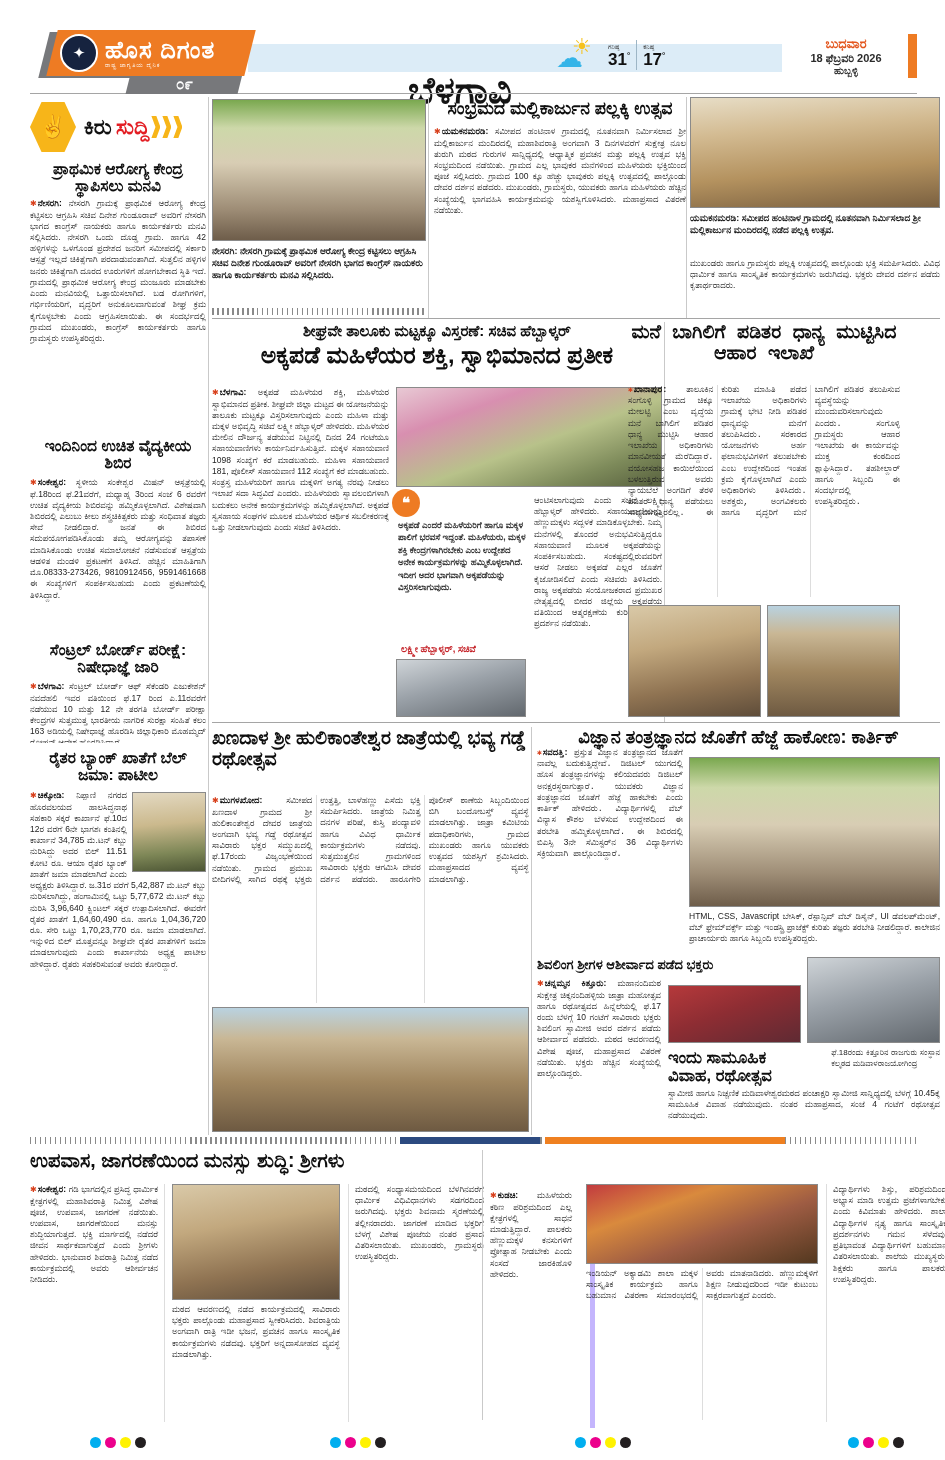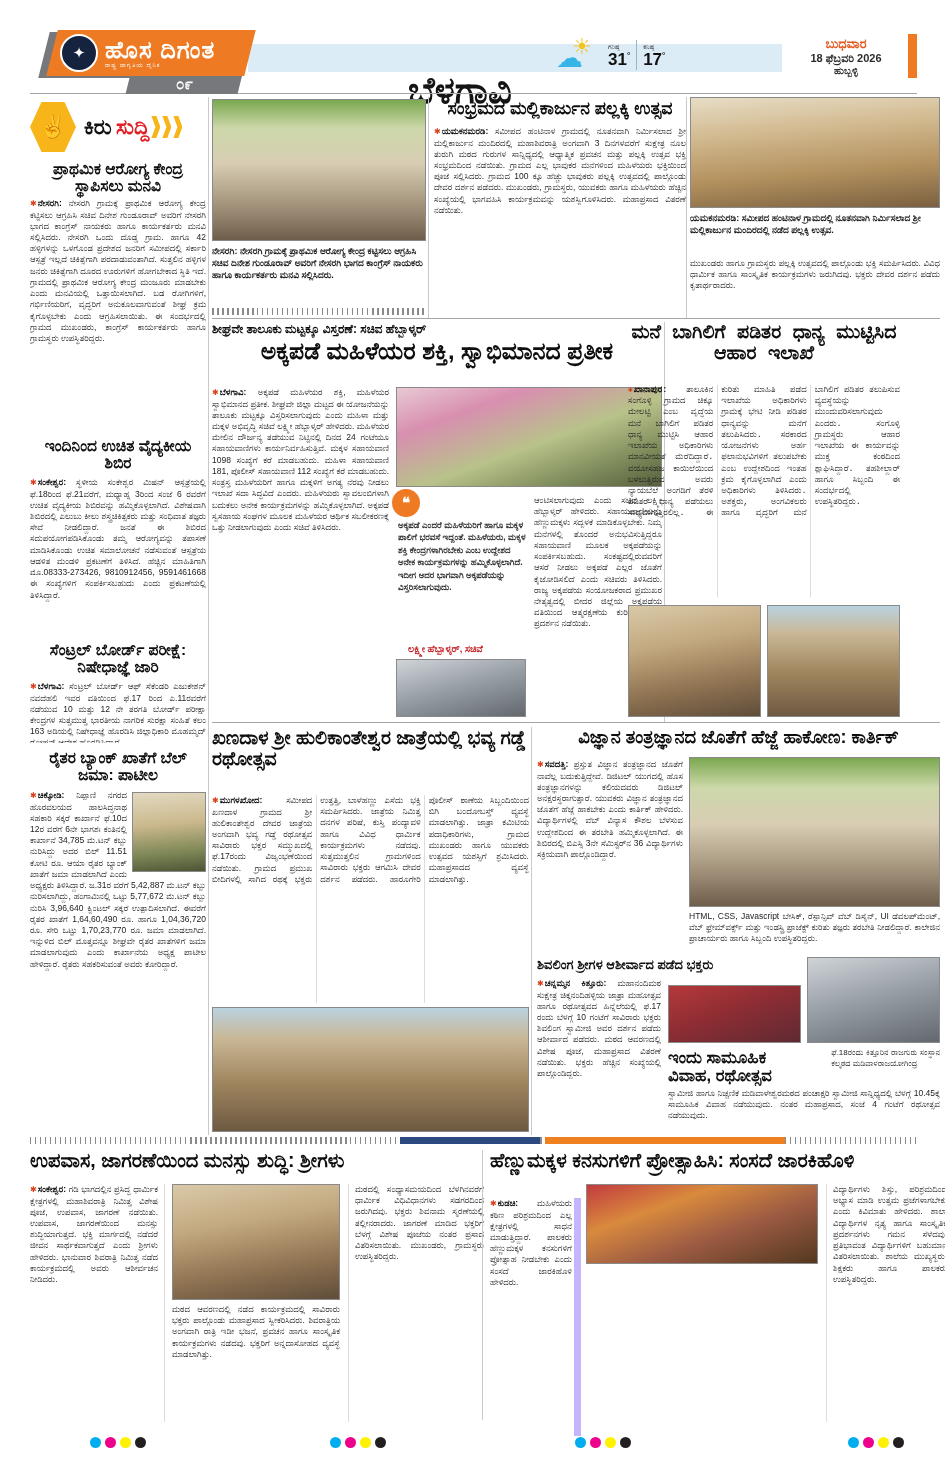--- a/index.html
+++ b/index.html
@@ -161,34 +161,34 @@
   </div>
   <div class="abs vrule" style="left:686px;top:97px;height:221px;"></div>
 
   <div class="ph ph-street" style="left:690px;top:97px;width:250px;height:111px;"></div>
   <div class="abs caption" style="left:690px;top:212px;width:250px;height:44px;">ಯಮಕನಮರಡಿ: ಸಮೀಪದ ಹಂಟಿನಾಳ ಗ್ರಾಮದಲ್ಲಿ ನೂತನವಾಗಿ ನಿರ್ಮಿಸಲಾದ ಶ್ರೀ ಮಲ್ಲಿಕಾರ್ಜುನ ಮಂದಿರದಲ್ಲಿ ನಡೆದ ಪಲ್ಲಕ್ಕಿ ಉತ್ಸವ.</div>
   <div class="abs body" style="left:690px;top:258px;width:250px;height:56px;">ಮುಖಂಡರು ಹಾಗೂ ಗ್ರಾಮಸ್ಥರು ಪಲ್ಲಕ್ಕಿ ಉತ್ಸವದಲ್ಲಿ ಪಾಲ್ಗೊಂಡು ಭಕ್ತಿ ಸಮರ್ಪಿಸಿದರು. ವಿವಿಧ ಧಾರ್ಮಿಕ ಹಾಗೂ ಸಾಂಸ್ಕೃತಿಕ ಕಾರ್ಯಕ್ರಮಗಳು ಜರುಗಿದವು. ಭಕ್ತರು ದೇವರ ದರ್ಶನ ಪಡೆದು ಕೃತಾರ್ಥರಾದರು.</div>
 
   <div class="abs hrule" style="left:212px;top:318px;width:728px;"></div>
 
   <div class="abs" style="left:212px;top:323px;width:450px;height:398px;">
-    <div class="headline" style="font-size:12px;text-align:left;">ಶೀಘ್ರವೇ ತಾಲೂಕು ಮಟ್ಟಕ್ಕೂ ವಿಸ್ತರಣೆ: ಸಚಿವ ಹೆಬ್ಬಾಳ್ಕರ್</div>
+    <div class="headline" style="font-size:15px;text-align:center;">ಶೀಘ್ರವೇ ತಾಲೂಕು ಮಟ್ಟಕ್ಕೂ ವಿಸ್ತರಣೆ: ಸಚಿವ ಹೆಬ್ಬಾಳ್ಕರ್</div>
     <div class="headline" style="font-size:23.5px;text-align:center;margin-top:2px;">ಅಕ್ಕಪಡೆ ಮಹಿಳೆಯರ ಶಕ್ತಿ, ಸ್ವಾಭಿಮಾನದ ಪ್ರತೀಕ</div>
     <div class="abs body" style="left:0;top:64px;width:177px;height:330px;">
       <span class="bul">✱</span><b class="dl">ಬೆಳಗಾವಿ:</b>
       <span>ಅಕ್ಕಪಡೆ ಮಹಿಳೆಯರ ಶಕ್ತಿ, ಮಹಿಳೆಯರ ಸ್ವಾಭಿಮಾನದ ಪ್ರತೀಕ. ಶೀಘ್ರವೇ ಜಿಲ್ಲಾ ಮಟ್ಟದ ಈ ಯೋಜನೆಯನ್ನು ತಾಲೂಕು ಮಟ್ಟಕ್ಕೂ ವಿಸ್ತರಿಸಲಾಗುವುದು ಎಂದು ಮಹಿಳಾ ಮತ್ತು ಮಕ್ಕಳ ಅಭಿವೃದ್ಧಿ ಸಚಿವೆ ಲಕ್ಷ್ಮೀ ಹೆಬ್ಬಾಳ್ಕರ್ ಹೇಳಿದರು. ಮಹಿಳೆಯರ ಮೇಲಿನ ದೌರ್ಜನ್ಯ ತಡೆಯುವ ನಿಟ್ಟಿನಲ್ಲಿ ದಿನದ 24 ಗಂಟೆಯೂ ಸಹಾಯವಾಣಿಗಳು ಕಾರ್ಯನಿರ್ವಹಿಸುತ್ತಿವೆ. ಮಕ್ಕಳ ಸಹಾಯವಾಣಿ 1098 ಸಂಖ್ಯೆಗೆ ಕರೆ ಮಾಡಬಹುದು. ಮಹಿಳಾ ಸಹಾಯವಾಣಿ 181, ಪೊಲೀಸ್ ಸಹಾಯವಾಣಿ 112 ಸಂಖ್ಯೆಗೆ ಕರೆ ಮಾಡಬಹುದು. ಸಂತ್ರಸ್ತ ಮಹಿಳೆಯರಿಗೆ ಹಾಗೂ ಮಕ್ಕಳಿಗೆ ಅಗತ್ಯ ನೆರವು ನೀಡಲು ಇಲಾಖೆ ಸದಾ ಸಿದ್ಧವಿದೆ ಎಂದರು. ಮಹಿಳೆಯರು ಸ್ವಾವಲಂಬಿಗಳಾಗಿ ಬದುಕಲು ಅನೇಕ ಕಾರ್ಯಕ್ರಮಗಳನ್ನು ಹಮ್ಮಿಕೊಳ್ಳಲಾಗಿದೆ. ಅಕ್ಕಪಡೆ ಸ್ವಸಹಾಯ ಸಂಘಗಳ ಮೂಲಕ ಮಹಿಳೆಯರ ಆರ್ಥಿಕ ಸಬಲೀಕರಣಕ್ಕೆ ಒತ್ತು ನೀಡಲಾಗುವುದು ಎಂದು ಸಚಿವೆ ತಿಳಿಸಿದರು.</span>
     </div>
     <div class="ph ph-pink" style="left:184px;top:64px;width:266px;height:100px;"></div>
     <div class="abs" style="left:184px;top:172px;width:130px;height:146px;">
       <div class="qicon" style="position:absolute;left:-4px;top:-6px;">
           <span>❝</span>
         </div>
       <div class="qtext" style="padding:24px 0 0 2px;">ಅಕ್ಕಪಡೆ ಎಂದರೆ ಮಹಿಳೆಯರಿಗೆ ಹಾಗೂ ಮಕ್ಕಳ ಪಾಲಿಗೆ ಭರವಸೆ ಇದ್ದಂತೆ. ಮಹಿಳೆಯರು, ಮಕ್ಕಳ ಶಕ್ತಿ ಕೇಂದ್ರಗಳಾಗಿರಬೇಕು ಎಂಬ ಉದ್ದೇಶದ ಅನೇಕ ಕಾರ್ಯಕ್ರಮಗಳನ್ನು ಹಮ್ಮಿಕೊಳ್ಳಲಾಗಿದೆ. ಇದೀಗ ಅದರ ಭಾಗವಾಗಿ ಅಕ್ಕಪಡೆಯನ್ನು ವಿಸ್ತರಿಸಲಾಗುವುದು.</div>
     </div>
-    <div class="abs qattr" style="left:184px;top:320px;width:140px;padding-left:12px;">ಲಕ್ಷ್ಮೀ ಹೆಬ್ಬಾಳ್ಕರ್, ಸಚಿವೆ</div>
+    <div class="abs qattr" style="left:177px;top:320px;width:140px;padding-left:12px;">ಲಕ್ಷ್ಮೀ ಹೆಬ್ಬಾಳ್ಕರ್, ಸಚಿವೆ</div>
     <div class="ph ph-grey" style="left:184px;top:336px;width:130px;height:58px;"></div>
     <div class="abs body" style="left:322px;top:172px;width:128px;height:222px;">ಆಂಟಿಸಲಾಗುವುದು ಎಂದು ಸಚಿವೆ ಲಕ್ಷ್ಮೀ ಹೆಬ್ಬಾಳ್ಕರ್ ಹೇಳಿದರು. ಸಹಾಯವಾಣಿಯನ್ನು ಹೆಣ್ಣುಮಕ್ಕಳು ಸದ್ಬಳಕೆ ಮಾಡಿಕೊಳ್ಳಬೇಕು. ನಿಮ್ಮ ಮನೆಗಳಲ್ಲಿ ತೊಂದರೆ ಅನುಭವಿಸುತ್ತಿದ್ದರೂ ಸಹಾಯವಾಣಿ ಮೂಲಕ ಅಕ್ಕಪಡೆಯನ್ನು ಸಂಪರ್ಕಿಸಬಹುದು. ಸಂಕಷ್ಟದಲ್ಲಿರುವವರಿಗೆ ಆಸರೆ ನೀಡಲು ಅಕ್ಕಪಡೆ ಎಲ್ಲರ ಜೊತೆಗೆ ಕೈಜೋಡಿಸಲಿದೆ ಎಂದು ಸಚಿವರು ತಿಳಿಸಿದರು. ರಾಜ್ಯ ಅಕ್ಕಪಡೆಯ ಸಂಯೋಜಕರಾದ ಪ್ರಮುಖರ ನೇತೃತ್ವದಲ್ಲಿ ಬೀದರ ಜಿಲ್ಲೆಯ ಅಕ್ಕಪಡೆಯ ವತಿಯಿಂದ ಆತ್ಮರಕ್ಷಣೆಯ ಕುರಿತು ಸಾಧನ ಪ್ರದರ್ಶನ ನಡೆಯಿತು.</div>
   </div>
   <div class="abs vrule" style="left:664px;top:322px;height:400px;"></div>
 
   <div class="abs" style="left:628px;top:323px;width:272px;height:398px;font-family:Liberation Mono, monospace;">
     <div class="headline" style="font-size:19px;text-align:center;">ಮನೆ ಬಾಗಿಲಿಗೆ ಪಡಿತರ ಧಾನ್ಯ ಮುಟ್ಟಿಸಿದ ಆಹಾರ ಇಲಾಖೆ</div>
     <div class="abs body cols3" style="left:0;top:62px;width:272px;height:212px;">
       <span class="bul">✱</span><b class="dl">ಖಾನಾಪುರ:</b>
       <span>ತಾಲೂಕಿನ ಸಂಗೊಳ್ಳಿ ಗ್ರಾಮದ ಚಿಕ್ಕೂ ಮೇಲಟ್ಟಿ ಎಂಬ ವೃದ್ಧೆಯ ಮನೆ ಬಾಗಿಲಿಗೆ ಪಡಿತರ ಧಾನ್ಯ ಮುಟ್ಟಿಸಿ ಆಹಾರ ಇಲಾಖೆಯ ಅಧಿಕಾರಿಗಳು ಮಾನವೀಯತೆ ಮೆರೆದಿದ್ದಾರೆ. ವಯೋಸಹಜ ಕಾಯಿಲೆಯಿಂದ ಬಳಲುತ್ತಿರುವ ಅವರು ನ್ಯಾಯಬೆಲೆ ಅಂಗಡಿಗೆ ತೆರಳಿ ಪಡಿತರ ಧಾನ್ಯ ಪಡೆಯಲು ಸಾಧ್ಯವಾಗುತ್ತಿರಲಿಲ್ಲ. ಈ ಕುರಿತು ಮಾಹಿತಿ ಪಡೆದ ಇಲಾಖೆಯ ಅಧಿಕಾರಿಗಳು ಗ್ರಾಮಕ್ಕೆ ಭೇಟಿ ನೀಡಿ ಪಡಿತರ ಧಾನ್ಯವನ್ನು ಮನೆಗೆ ತಲುಪಿಸಿದರು. ಸರಕಾರದ ಯೋಜನೆಗಳು ಅರ್ಹ ಫಲಾನುಭವಿಗಳಿಗೆ ತಲುಪಬೇಕು ಎಂಬ ಉದ್ದೇಶದಿಂದ ಇಂತಹ ಕ್ರಮ ಕೈಗೊಳ್ಳಲಾಗಿದೆ ಎಂದು ಅಧಿಕಾರಿಗಳು ತಿಳಿಸಿದರು. ಅಶಕ್ತರು, ಅಂಗವಿಕಲರು ಹಾಗೂ ವೃದ್ಧರಿಗೆ ಮನೆ ಬಾಗಿಲಿಗೆ ಪಡಿತರ ತಲುಪಿಸುವ ವ್ಯವಸ್ಥೆಯನ್ನು ಮುಂದುವರಿಸಲಾಗುವುದು ಎಂದರು. ಸಂಗೊಳ್ಳಿ ಗ್ರಾಮಸ್ಥರು ಆಹಾರ ಇಲಾಖೆಯ ಈ ಕಾರ್ಯವನ್ನು ಮುಕ್ತ ಕಂಠದಿಂದ ಶ್ಲಾಘಿಸಿದ್ದಾರೆ. ತಹಶೀಲ್ದಾರ್ ಹಾಗೂ ಸಿಬ್ಬಂದಿ ಈ ಸಂದರ್ಭದಲ್ಲಿ ಉಪಸ್ಥಿತರಿದ್ದರು.</span>
@@ -204,21 +204,21 @@
     <div class="abs body cols3" style="left:0;top:68px;width:317px;height:208px;">
       <span class="bul">✱</span><b class="dl">ಮುಗಳಖೋದ:</b>
       <span>ಸಮೀಪದ ಖಣದಾಳ ಗ್ರಾಮದ ಶ್ರೀ ಹುಲಿಕಾಂತೇಶ್ವರ ದೇವರ ಜಾತ್ರೆಯ ಅಂಗವಾಗಿ ಭವ್ಯ ಗಡ್ಡೆ ರಥೋತ್ಸವ ಸಾವಿರಾರು ಭಕ್ತರ ಸಮ್ಮುಖದಲ್ಲಿ ಫೆ.17ರಂದು ವಿಜೃಂಭಣೆಯಿಂದ ನಡೆಯಿತು. ಗ್ರಾಮದ ಪ್ರಮುಖ ಬೀದಿಗಳಲ್ಲಿ ಸಾಗಿದ ರಥಕ್ಕೆ ಭಕ್ತರು ಉತ್ತತ್ತಿ, ಬಾಳೆಹಣ್ಣು ಎಸೆದು ಭಕ್ತಿ ಸಮರ್ಪಿಸಿದರು. ಜಾತ್ರೆಯ ನಿಮಿತ್ತ ದನಗಳ ಪರಿಷೆ, ಕುಸ್ತಿ ಪಂದ್ಯಾವಳಿ ಹಾಗೂ ವಿವಿಧ ಧಾರ್ಮಿಕ ಕಾರ್ಯಕ್ರಮಗಳು ನಡೆದವು. ಸುತ್ತಮುತ್ತಲಿನ ಗ್ರಾಮಗಳಿಂದ ಸಾವಿರಾರು ಭಕ್ತರು ಆಗಮಿಸಿ ದೇವರ ದರ್ಶನ ಪಡೆದರು. ಹಾರೂಗೇರಿ ಪೊಲೀಸ್ ಠಾಣೆಯ ಸಿಬ್ಬಂದಿಯಿಂದ ಬಿಗಿ ಬಂದೋಬಸ್ತ್ ವ್ಯವಸ್ಥೆ ಮಾಡಲಾಗಿತ್ತು. ಜಾತ್ರಾ ಕಮಿಟಿಯ ಪದಾಧಿಕಾರಿಗಳು, ಗ್ರಾಮದ ಮುಖಂಡರು ಹಾಗೂ ಯುವಕರು ಉತ್ಸವದ ಯಶಸ್ಸಿಗೆ ಶ್ರಮಿಸಿದರು. ಮಹಾಪ್ರಸಾದದ ವ್ಯವಸ್ಥೆ ಮಾಡಲಾಗಿತ್ತು.</span>
     </div>
     <div class="ph ph-crowd2" style="left:0;top:280px;width:317px;height:125px;"></div>
   </div>
   <div class="abs vrule" style="left:531px;top:727px;height:408px;"></div>
 
   <div class="abs" style="left:537px;top:727px;width:403px;height:228px;">
     <div class="headline" style="font-size:18px;text-align:center;">ವಿಜ್ಞಾನ ತಂತ್ರಜ್ಞಾನದ ಜೊತೆಗೆ ಹೆಜ್ಜೆ ಹಾಕೋಣ: ಕಾರ್ತಿಕ್</div>
-    <div class="abs body" style="left:0;top:32px;width:146px;height:196px;">
+    <div class="abs body" style="left:0;top:21px;width:146px;height:196px;font-family:Liberation Mono, monospace;">
       <span class="bul">✱</span><b class="dl">ಸವದತ್ತಿ:</b>
       <span>ಪ್ರಸ್ತುತ ವಿಜ್ಞಾನ ತಂತ್ರಜ್ಞಾನದ ಜೊತೆಗೆ ನಾವೆಲ್ಲ ಬದುಕುತ್ತಿದ್ದೇವೆ. ಡಿಜಿಟಲ್ ಯುಗದಲ್ಲಿ ಹೊಸ ತಂತ್ರಜ್ಞಾನಗಳನ್ನು ಕಲಿಯದವರು ಡಿಜಿಟಲ್ ಅನಕ್ಷರಸ್ಥರಾಗುತ್ತಾರೆ. ಯುವಕರು ವಿಜ್ಞಾನ ತಂತ್ರಜ್ಞಾನದ ಜೊತೆಗೆ ಹೆಜ್ಜೆ ಹಾಕಬೇಕು ಎಂದು ಕಾರ್ತಿಕ್ ಹೇಳಿದರು. ವಿದ್ಯಾರ್ಥಿಗಳಲ್ಲಿ ವೆಬ್ ವಿನ್ಯಾಸ ಕೌಶಲ ಬೆಳೆಸುವ ಉದ್ದೇಶದಿಂದ ಈ ತರಬೇತಿ ಹಮ್ಮಿಕೊಳ್ಳಲಾಗಿದೆ. ಈ ಶಿಬಿರದಲ್ಲಿ ಬಿಎಸ್ಸಿ 3ನೇ ಸೆಮಿಸ್ಟರ್‌ನ 36 ವಿದ್ಯಾರ್ಥಿಗಳು ಸಕ್ರಿಯವಾಗಿ ಪಾಲ್ಗೊಂಡಿದ್ದಾರೆ.</span>
     </div>
     <div class="ph ph-green" style="left:152px;top:30px;width:251px;height:150px;"></div>
     <div class="abs body" style="left:152px;top:184px;width:251px;height:42px;">HTML, CSS, Javascript ಬೇಸಿಕ್, ರೆಸ್ಪಾನ್ಸಿವ್ ವೆಬ್ ಡಿಸೈನ್, UI ಡೆವಲಪ್‌ಮೆಂಟ್, ವೆಬ್ ಫ್ರೇಮ್‌ವರ್ಕ್ಸ್ ಮತ್ತು ಇಂಡಸ್ಟ್ರಿ ಪ್ರಾಜೆಕ್ಟ್ ಕುರಿತು ತಜ್ಞರು ತರಬೇತಿ ನೀಡಲಿದ್ದಾರೆ. ಕಾಲೇಜಿನ ಪ್ರಾಚಾರ್ಯರು ಹಾಗೂ ಸಿಬ್ಬಂದಿ ಉಪಸ್ಥಿತರಿದ್ದರು.</div>
   </div>
 
   <div class="abs headline" style="left:537px;top:958px;width:263px;font-size:13px;">ಶಿವಲಿಂಗ ಶ್ರೀಗಳ ಆಶೀರ್ವಾದ ಪಡೆದ ಭಕ್ತರು</div>
   <div class="abs body" style="left:537px;top:978px;width:124px;height:155px;">
     <span class="bul">✱</span><b class="dl">ಚನ್ನಮ್ಮನ ಕಿತ್ತೂರು:</b>
@@ -247,27 +247,27 @@
     </div>
     <div class="abs" style="left:142px;top:34px;width:168px;">
       <div class="ph ph-warm" style="position:relative;width:168px;height:116px;display:block;"></div>
       <div class="body" style="width:168px;height:118px;margin-top:4px;">ಮಠದ ಆವರಣದಲ್ಲಿ ನಡೆದ ಕಾರ್ಯಕ್ರಮದಲ್ಲಿ ಸಾವಿರಾರು ಭಕ್ತರು ಪಾಲ್ಗೊಂಡು ಮಹಾಪ್ರಸಾದ ಸ್ವೀಕರಿಸಿದರು. ಶಿವರಾತ್ರಿಯ ಅಂಗವಾಗಿ ರಾತ್ರಿ ಇಡೀ ಭಜನೆ, ಪ್ರವಚನ ಹಾಗೂ ಸಾಂಸ್ಕೃತಿಕ ಕಾರ್ಯಕ್ರಮಗಳು ನಡೆದವು. ಭಕ್ತರಿಗೆ ಅನ್ನದಾಸೋಹದ ವ್ಯವಸ್ಥೆ ಮಾಡಲಾಗಿತ್ತು.</div>
     </div>
     <div class="abs body" style="left:318px;top:34px;width:129px;height:238px;border-left:1px solid #ddd;padding-left:6px;">ಮಠದಲ್ಲಿ ಸಂಧ್ಯಾಸಮಯದಿಂದ ಬೆಳಗಿನವರೆಗೆ ಧಾರ್ಮಿಕ ವಿಧಿವಿಧಾನಗಳು ಸಡಗರದಿಂದ ಜರುಗಿದವು. ಭಕ್ತರು ಶಿವನಾಮ ಸ್ಮರಣೆಯಲ್ಲಿ ತಲ್ಲೀನರಾದರು. ಜಾಗರಣೆ ಮಾಡಿದ ಭಕ್ತರಿಗೆ ಬೆಳಗ್ಗೆ ವಿಶೇಷ ಪೂಜೆಯ ನಂತರ ಪ್ರಸಾದ ವಿತರಿಸಲಾಯಿತು. ಮುಖಂಡರು, ಗ್ರಾಮಸ್ಥರು ಉಪಸ್ಥಿತರಿದ್ದರು.</div>
   </div>
   <div class="abs vrule" style="left:482px;top:1150px;height:270px;"></div>
 
   <div class="abs" style="left:490px;top:1150px;width:450px;height:272px;">
-    <div class="headline" style="font-size:19.5px;">ಹೆಣ್ಣುಮಕ್ಕಳ ಕನಸುಗಳಿಗೆ ಪ್ರೋತ್ಸಾಹಿಸಿ: ಸಂಸದೆ ಜಾರಕಿಹೊಳಿ</div>
-    <div class="abs body" style="left:0;top:48px;width:82px;height:238px;border-right:7px solid #c4b5fd;padding-right:2px;">
+    <div class="abs body" style="left:0;top:40px;width:82px;height:238px;border-right:5px solid #c4b5fd;padding-right:18px;">
       <span class="bul">✱</span><b class="dl">ಕುಡಚಿ:</b>
       <span>ಮಹಿಳೆಯರು ಕಠಿಣ ಪರಿಶ್ರಮದಿಂದ ಎಲ್ಲ ಕ್ಷೇತ್ರಗಳಲ್ಲಿ ಸಾಧನೆ ಮಾಡುತ್ತಿದ್ದಾರೆ. ಪಾಲಕರು ಹೆಣ್ಣುಮಕ್ಕಳ ಕನಸುಗಳಿಗೆ ಪ್ರೋತ್ಸಾಹ ನೀಡಬೇಕು ಎಂದು ಸಂಸದೆ ಜಾರಕಿಹೊಳಿ ಹೇಳಿದರು.</span>
     </div>
     <div class="abs" style="left:96px;top:34px;width:232px;">
       <div class="ph ph-stage" style="position:relative;width:232px;height:80px;display:block;"></div>
+      <div class="body" style="width:232px;height:152px;margin-top:4px;column-count:2;column-gap:8px;column-rule:1px solid #ddd;">ಇಂಡಿಯನ್ ಅಕ್ಯಾಡಮಿ ಶಾಲಾ ಮಕ್ಕಳ ಸಾಂಸ್ಕೃತಿಕ ಕಾರ್ಯಕ್ರಮ ಹಾಗೂ ಬಹುಮಾನ ವಿತರಣಾ ಸಮಾರಂಭದಲ್ಲಿ ಅವರು ಮಾತನಾಡಿದರು. ಹೆಣ್ಣುಮಕ್ಕಳಿಗೆ ಶಿಕ್ಷಣ ನೀಡುವುದರಿಂದ ಇಡೀ ಕುಟುಂಬ ಸಾಕ್ಷರವಾಗುತ್ತದೆ ಎಂದರು.</div>
     </div>
     <div class="abs body" style="left:336px;top:34px;width:114px;height:238px;border-left:1px solid #ddd;padding-left:6px;">ವಿದ್ಯಾರ್ಥಿಗಳು ಶಿಸ್ತು, ಪರಿಶ್ರಮದಿಂದ ಅಭ್ಯಾಸ ಮಾಡಿ ಉತ್ತಮ ಪ್ರಜೆಗಳಾಗಬೇಕು ಎಂದು ಕಿವಿಮಾತು ಹೇಳಿದರು. ಶಾಲಾ ವಿದ್ಯಾರ್ಥಿಗಳ ನೃತ್ಯ ಹಾಗೂ ಸಾಂಸ್ಕೃತಿಕ ಪ್ರದರ್ಶನಗಳು ಗಮನ ಸೆಳೆದವು. ಪ್ರತಿಭಾವಂತ ವಿದ್ಯಾರ್ಥಿಗಳಿಗೆ ಬಹುಮಾನ ವಿತರಿಸಲಾಯಿತು. ಶಾಲೆಯ ಮುಖ್ಯಸ್ಥರು, ಶಿಕ್ಷಕರು ಹಾಗೂ ಪಾಲಕರು ಉಪಸ್ಥಿತರಿದ್ದರು.</div>
   </div>
 
   <div class="abs" style="left:90px;top:1434px;">
     <span class="dot" style="background:#00aeef;"></span><span class="dot" style="background:#ec008c;"></span><span class="dot" style="background:#fff200;"></span><span class="dot" style="background:#231f20;"></span>
   </div>
   <div class="abs" style="left:330px;top:1434px;">
     <span class="dot" style="background:#00aeef;"></span><span class="dot" style="background:#ec008c;"></span><span class="dot" style="background:#fff200;"></span><span class="dot" style="background:#231f20;"></span>
   </div>

